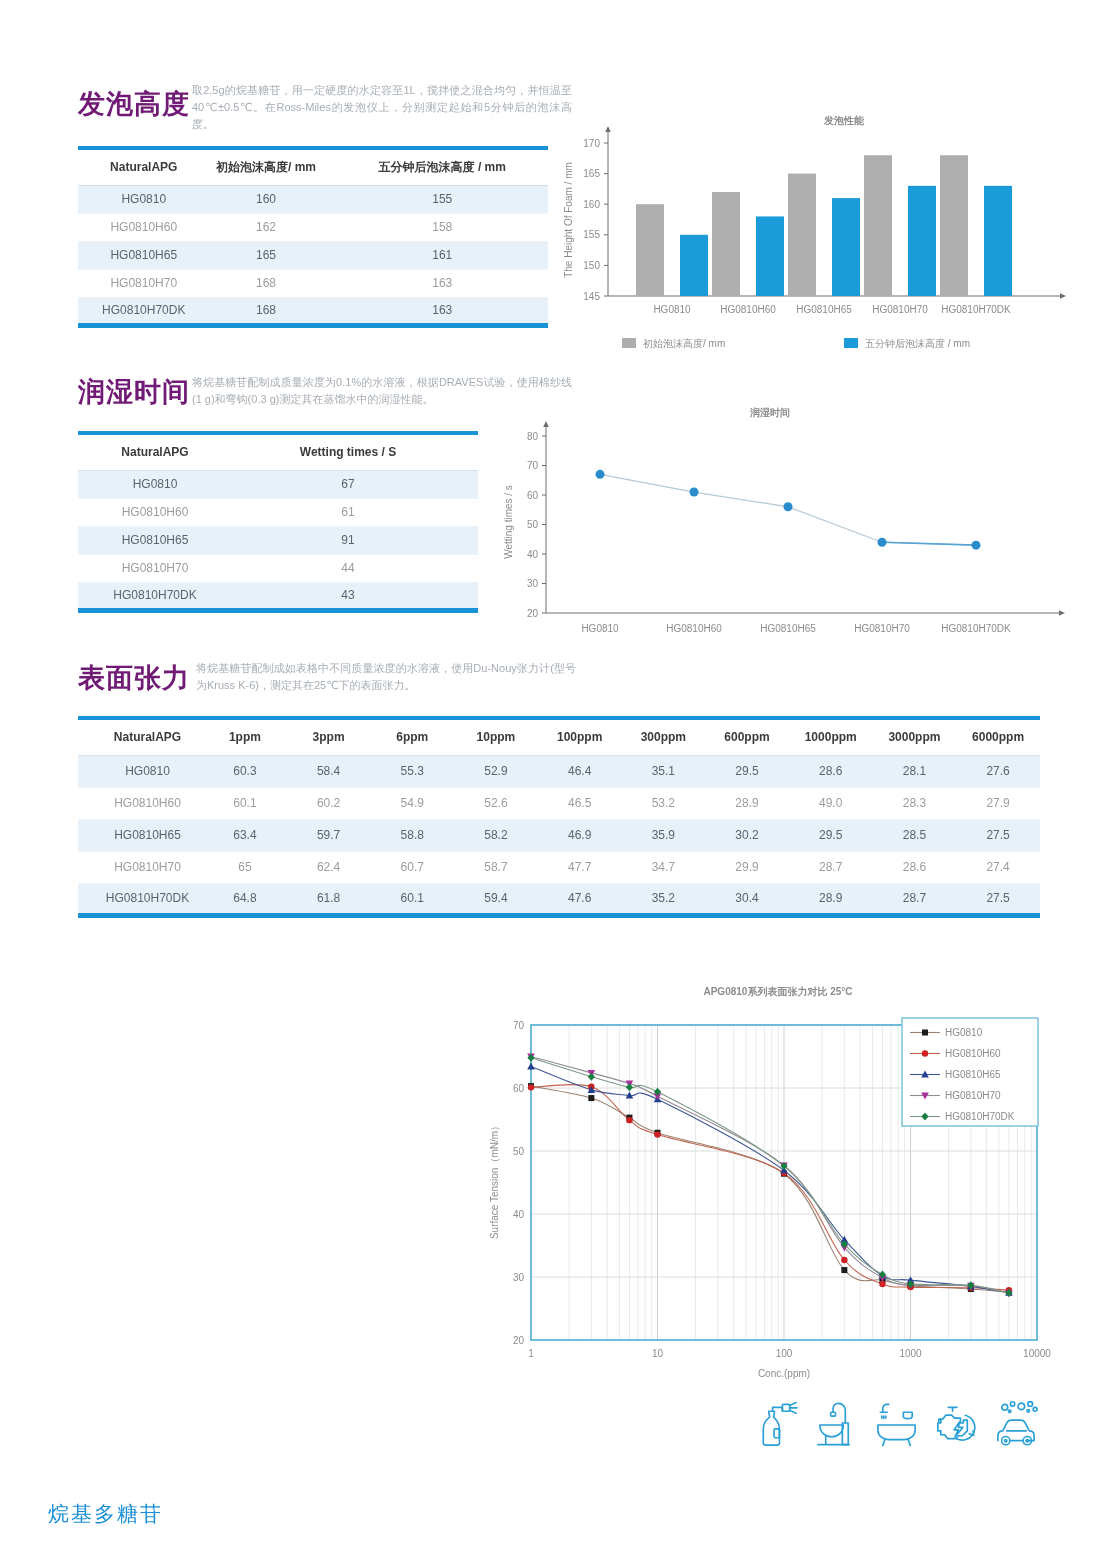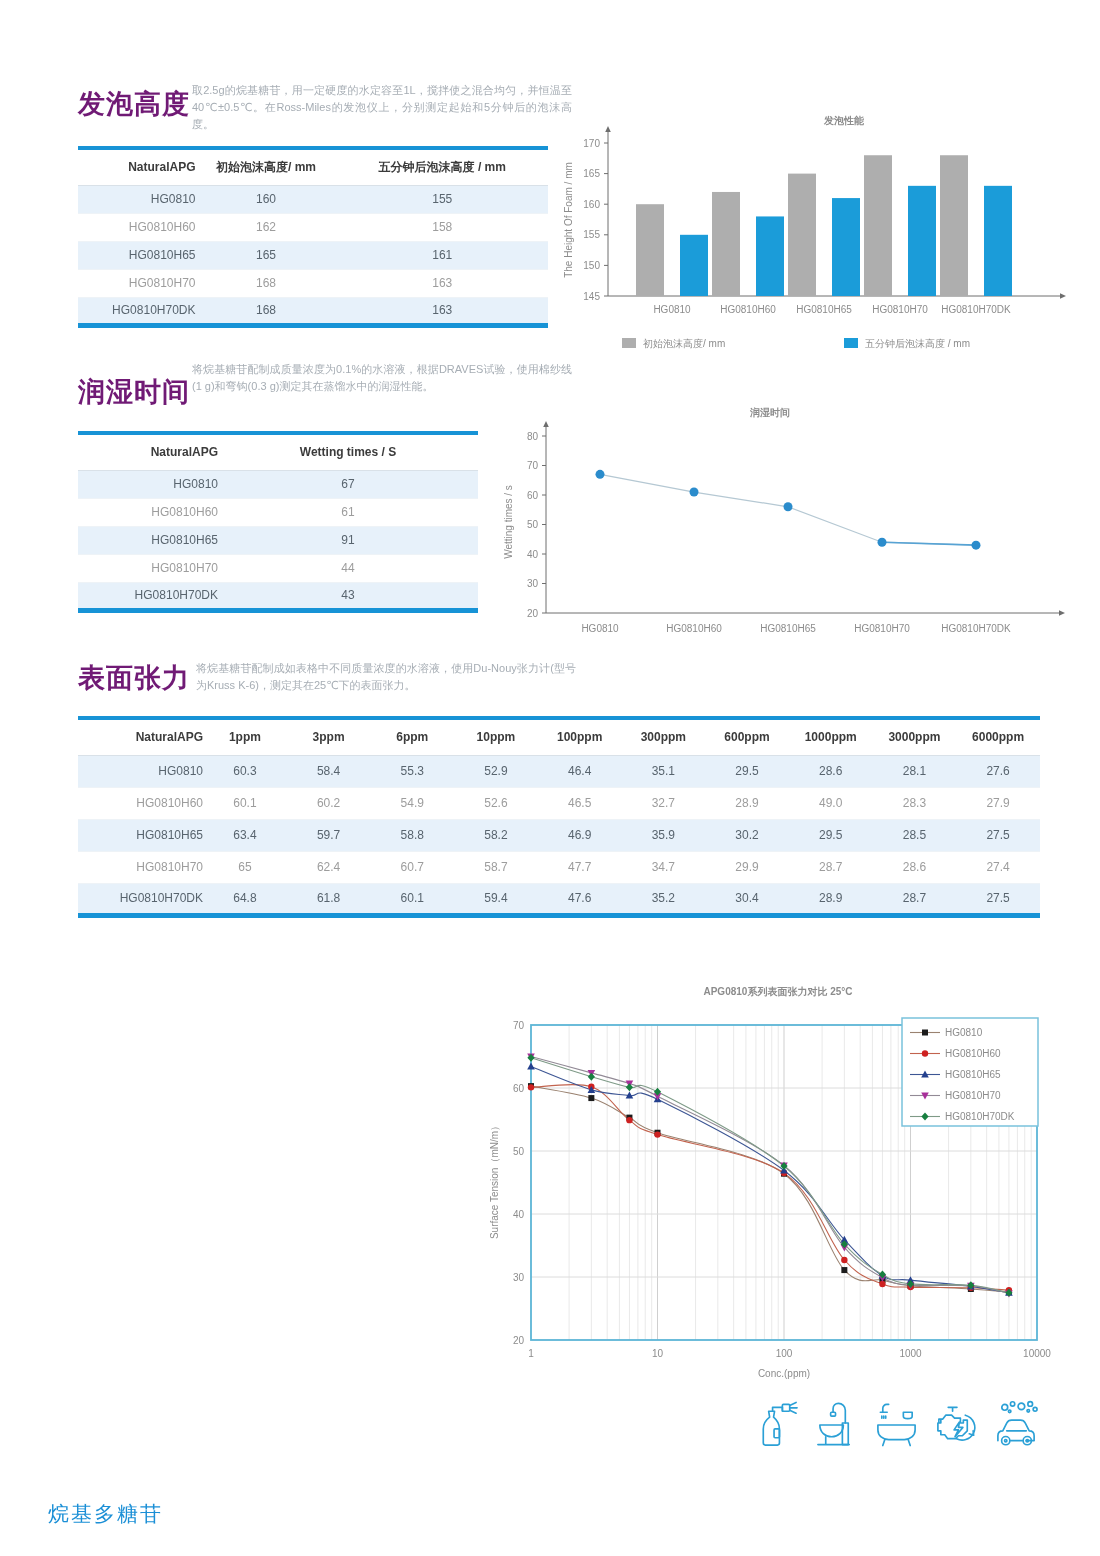--- a/index.html
+++ b/index.html
@@ -4,21 +4,21 @@
 <style>
   *{margin:0;padding:0;box-sizing:border-box}
   html,body{background:#fff}
   body{width:1100px;height:1556px;position:relative;font-family:"Liberation Sans","DejaVu Sans",sans-serif;overflow:hidden}
   .sec-title{position:absolute;font-size:27px;font-weight:700;color:#701a75;letter-spacing:1px;white-space:nowrap}
   .sec-desc{position:absolute;width:380px;font-size:11px;line-height:1.55;color:#a6adb4;text-align:justify}
   table.dtable{position:absolute;border-collapse:collapse;table-layout:fixed;border-top:4px solid #1793d6;border-bottom:5px solid #1793d6;background:#fff}
   table.dtable th{font-size:12px;color:#3b3b3b;font-weight:700;text-align:center;height:37px;border-bottom:1px solid #d9e1e8;white-space:nowrap}
   table.dtable td{font-size:12px;color:#9d9d9d;text-align:center;height:28px;border-top:1px solid #eef3f7}
   table.dtable tr.alt td{background:#e7f1fa;color:#58646e}
-  table.dtable th.c0,table.dtable td.c0{text-align:right;padding-left:14px}
+  table.dtable th.c0,table.dtable td.c0{text-align:center;padding-left:14px}
   table.t3 td{height:32px}
   svg.chart{position:absolute;overflow:visible}
   svg text{font-family:"Liberation Sans","DejaVu Sans",sans-serif;fill:#8c8c8c;font-size:10px}
   .icons{position:absolute;left:753px;top:1398px;display:flex;gap:13px}
   .icon{width:47px;height:52px}
   .icon svg{width:100%;height:100%;stroke:#2ba0d6;fill:none;stroke-width:1.7;stroke-linecap:round;stroke-linejoin:round}
   .footer{position:absolute;left:48px;top:1500px;font-size:21px;font-weight:400;color:#1b8fd6;letter-spacing:2px}
 </style>
 </head>
 <body>
@@ -102,21 +102,21 @@
       <rect x="384" y="57.24000000000001" width="28" height="140.76" fill="#aeaeae"></rect>
       <rect x="428" y="87.84" width="28" height="110.16" fill="#1b9cd9"></rect>
       <text x="420" y="215" text-anchor="middle" font-size="10">HG0810H70DK</text>
       <rect x="66" y="240" width="14" height="10" fill="#aeaeae"></rect>
       <text x="87" y="249" font-size="11">初始泡沫高度/ mm</text>
       <rect x="288" y="240" width="14" height="10" fill="#1b9cd9"></rect>
       <text x="309" y="249" font-size="11">五分钟后泡沫高度 / mm</text>
     </svg>
 
   <h2 class="sec-title" style="left:78px;top:374px">润湿时间</h2>
-  <p class="sec-desc" style="left:192px;top:361px">将烷基糖苷配制成质量浓度为0.1%的水溶液，根据DRAVES试验，使用棉纱线(1 g)和弯钩(0.3 g)测定其在蒸馏水中的润湿性能。</p>
+  <p class="sec-desc" style="left:192px;top:374px">将烷基糖苷配制成质量浓度为0.1%的水溶液，根据DRAVES试验，使用棉纱线(1 g)和弯钩(0.3 g)测定其在蒸馏水中的润湿性能。</p>
   <table class="dtable t2" style="left:78px;top:431px;width:400px">
       <colgroup>
         <col style="width: 35%;">
         <col style="width: 65%;">
       </colgroup>
       <thead>
         <tr>
           <th class="c0">NaturalAPG</th>
           <th>Wetting times / S</th>
         </tr>
@@ -224,21 +224,21 @@
           <td>28.1</td>
           <td>27.6</td>
         </tr>
         <tr>
           <td class="c0">HG0810H60</td>
           <td>60.1</td>
           <td>60.2</td>
           <td>54.9</td>
           <td>52.6</td>
           <td>46.5</td>
-          <td>32.7</td>
+          <td>53.2</td>
           <td>28.9</td>
           <td>49.0</td>
           <td>28.3</td>
           <td>27.9</td>
         </tr>
         <tr class="alt">
           <td class="c0">HG0810H65</td>
           <td>63.4</td>
           <td>59.7</td>
           <td>58.8</td>

